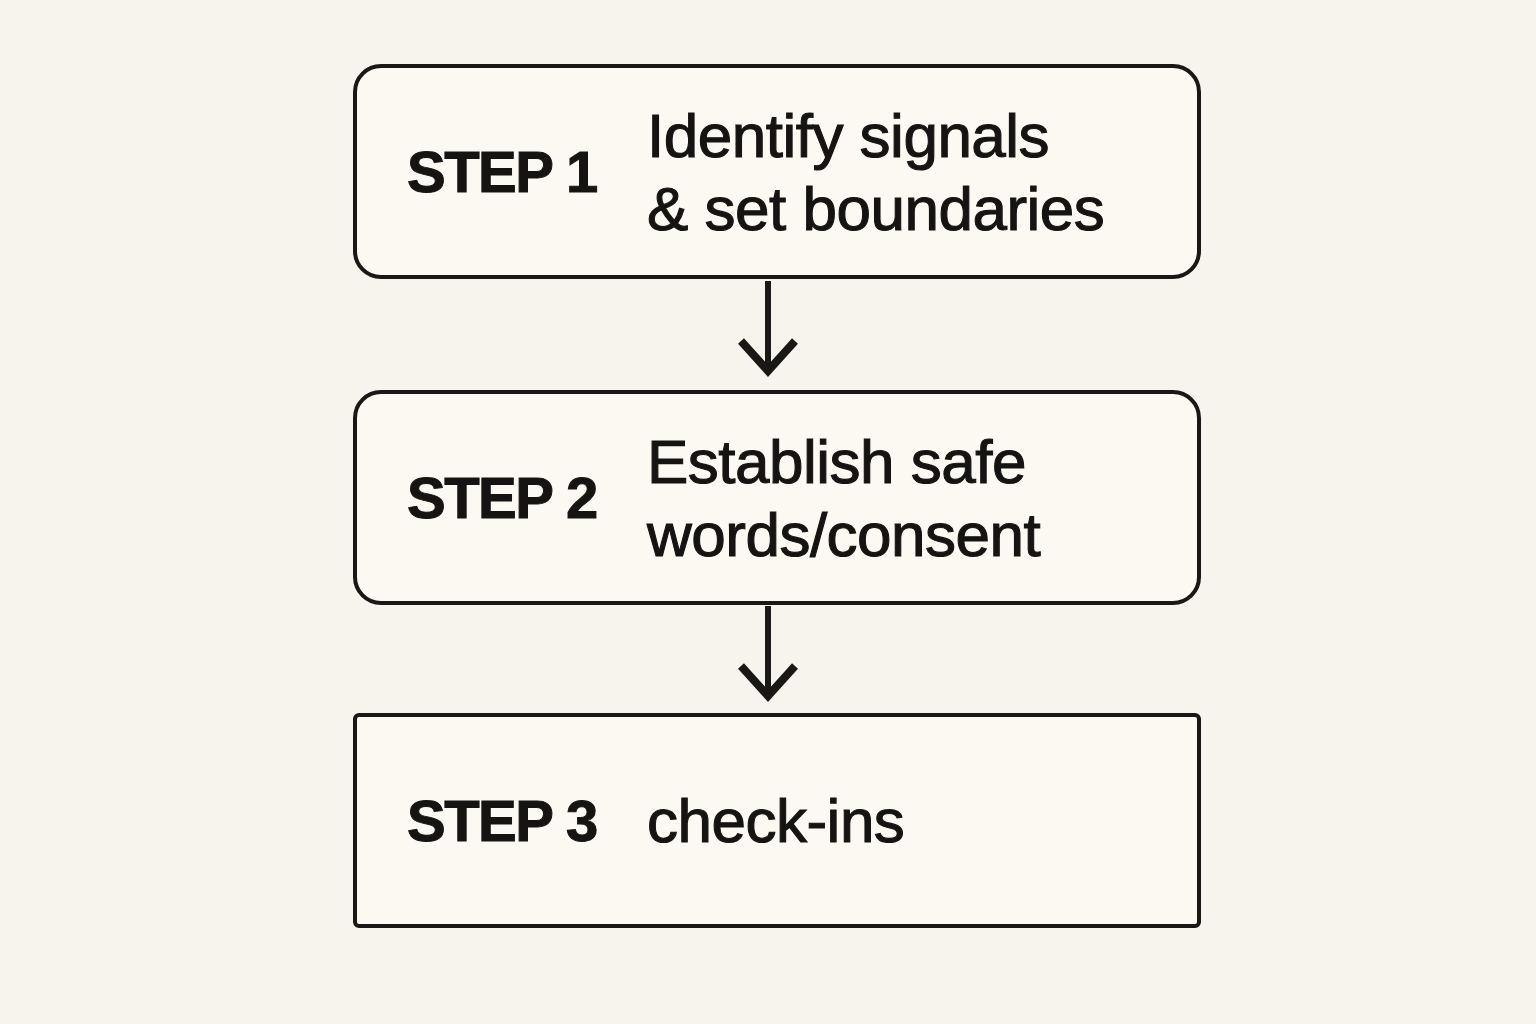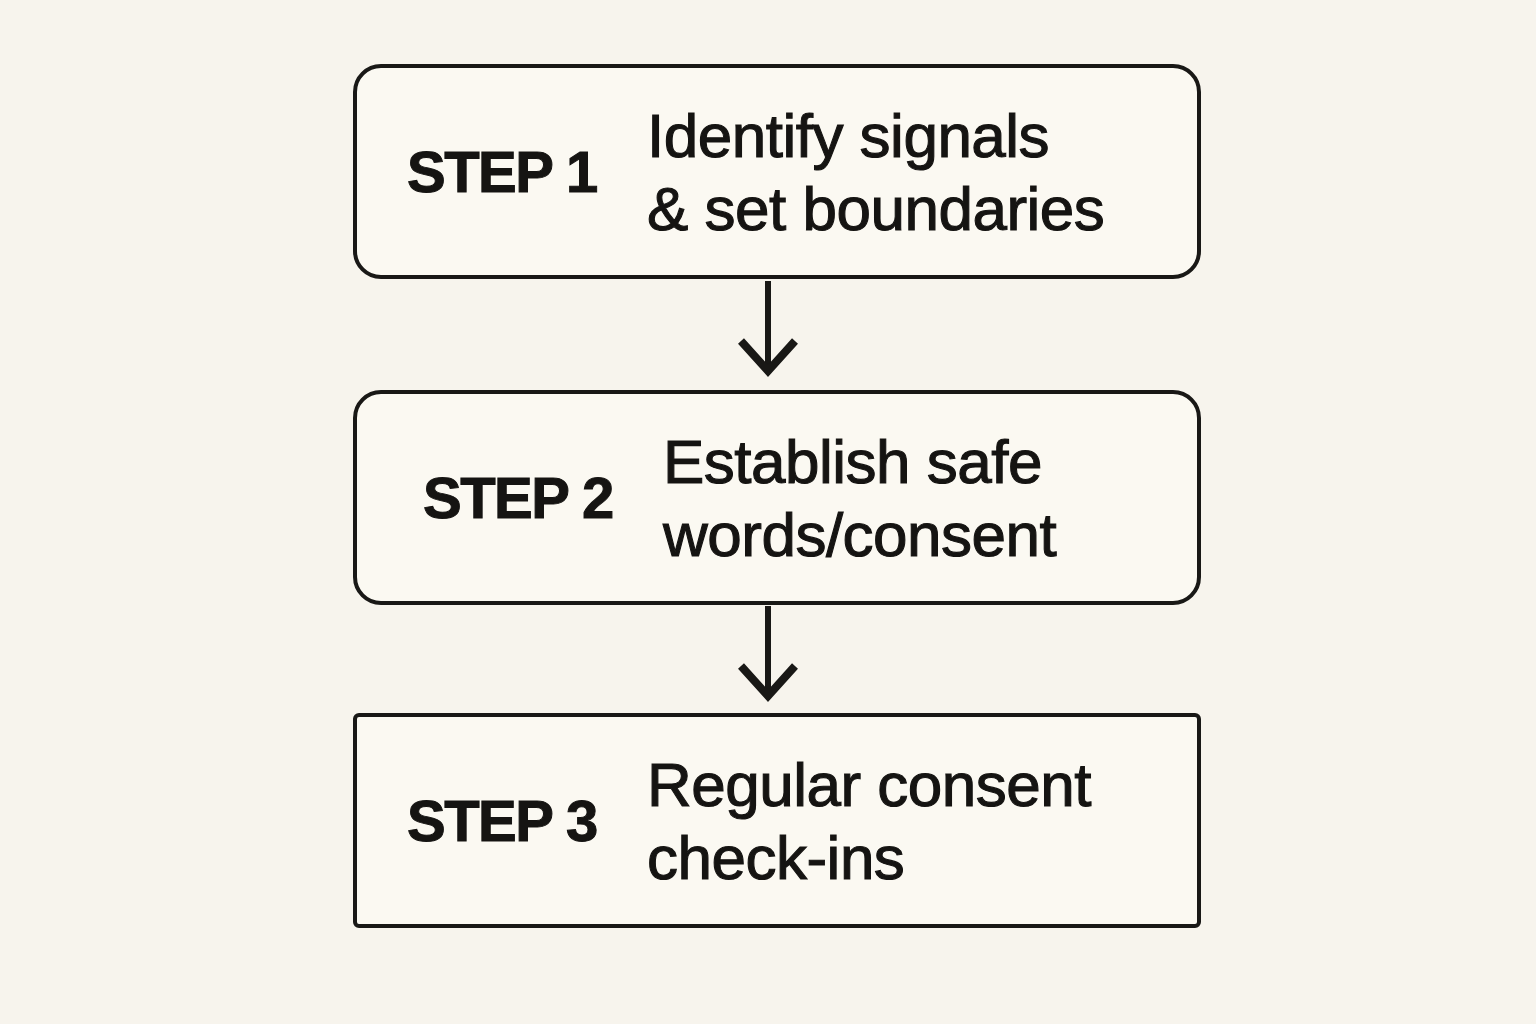--- a/index.html
+++ b/index.html
@@ -28,21 +28,21 @@
     height: 215px;
     box-sizing: border-box;
     background: #fbf9f2;
     border: 4px solid #191816;
     border-radius: 28px;
     display: flex;
     align-items: center;
     margin-left: 8px;
   }
   .step-box.pos-1 { top: 64px; }
-  .step-box.pos-2 { top: 390px; padding-left: 16px; }
+  .step-box.pos-2 { top: 390px; }
   .step-box.pos-3 { top: 713px; border-radius: 6px; }
   .step-label {
     box-sizing: border-box;
     width: 290px;
     padding-left: 50px;
     font-size: 58px;
     font-weight: bold;
     letter-spacing: -1.5px;
     white-space: nowrap;
     -webkit-text-stroke: 1px currentColor;
@@ -99,18 +99,17 @@
   <div class="flow-arrow gap-2">
     <svg viewBox="0 0 70 98" xmlns="http://www.w3.org/2000/svg">
       <line x1="35" y1="0" x2="35" y2="90" stroke="#191816" stroke-width="6"></line>
       <polyline points="8,60 35,90 62,60" fill="none" stroke="#191816" stroke-width="8"></polyline>
     </svg>
   </div>
 
   <div class="step-box pos-3">
     <div class="step-label">STEP 3</div>
     <div class="step-text">
-      <div>Regular consent</div>
       <div>check-ins</div>
     </div>
   </div>
 
 </div>
 
 </body></html>

